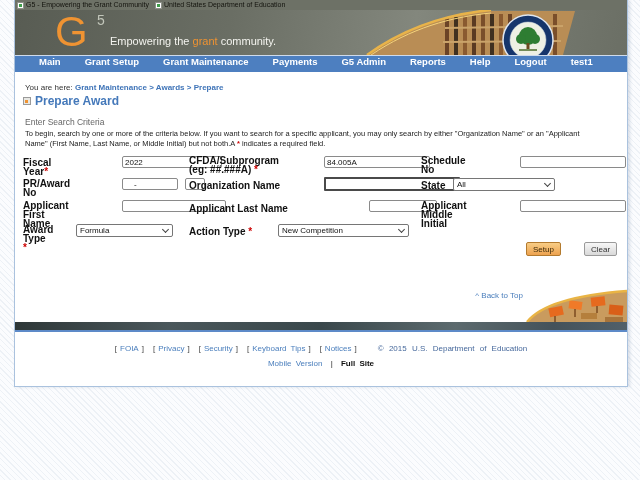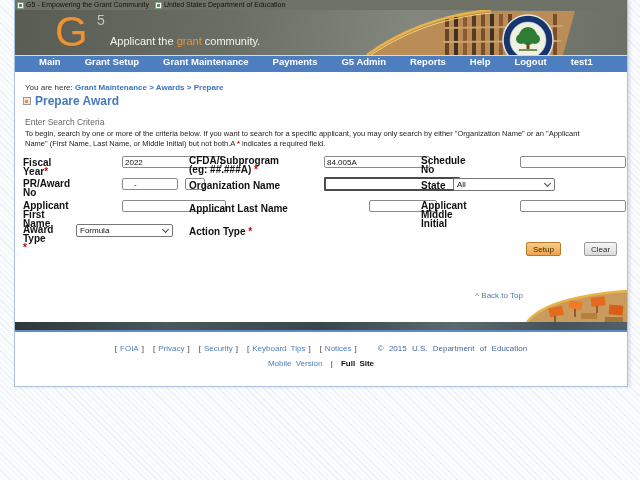--- a/index.html
+++ b/index.html
@@ -109,21 +109,21 @@
           <circle cx="513" cy="30" r="18" fill="#eef0e4" stroke="#c9d2df" stroke-width="0.5"></circle>
           <circle cx="513" cy="26" r="9" fill="#2e7d32"></circle>
           <circle cx="506" cy="29" r="5" fill="#2e7d32"></circle>
           <circle cx="520" cy="29" r="5" fill="#2e7d32"></circle>
           <rect x="511.5" y="33" width="3" height="6" fill="#6b4a1f"></rect>
           <line x1="504" y1="40" x2="522" y2="40" stroke="#4a6b2a" stroke-width="1.5"></line>
         </g>
       </svg>
       <span class="logo-g">G</span>
       <span class="logo-5">5</span>
-      <span class="tagline"><span>Applicant the </span><span class="hl">grant</span><span> community.</span></span>
+      <span class="tagline"><span>Empowering the </span><span class="hl">grant</span><span> community.</span></span>
     </div>
 
     <div class="nav">
       <span>Main</span>
       <span>Grant Setup</span>
       <span>Grant Maintenance</span>
       <span>Payments</span>
       <span>G5 Admin</span>
       <span>Reports</span>
       <span>Help</span>
@@ -171,20 +171,24 @@
       <input class="tin" style="left: 308px; top: 128px; width: 68px;" value="">
       <div class="lbl" style="left:406px;top:129px;width:38px;">Applicant Middle Initial</div>
       <input class="tin" style="left: 459px; top: 128px; width: 106px;" value="">
 
       <div class="lbl" style="left:8px;top:153px;width:54px;"><span>Award Type</span><br><span class="req">*</span></div>
       <div class="sel" style="left:61px;top:152px;width:97px;">
         <span>Formula</span>
         <span class="chev"></span>
       </div>
       <div class="lbl nw" style="left:174px;top:155px;"><span>Action Type </span><span class="req">*</span></div>
+      <div class="sel" style="left:263px;top:152px;width:131px;">
+        <span>New Competition</span>
+        <span class="chev"></span>
+      </div>
 
       <button class="btn search" style="left:511px;top:170px;">Setup</button>
       <button class="btn clear" style="left:569px;top:170px;">Clear</button>
 
       <div class="b2t">^ Back to Top</div>
 
       <svg class="corner" width="108" height="33" viewBox="0 0 108 33">
         <path d="M8,33 Q28,8 108,2 L108,33 Z" fill="#c99b5e"></path>
         <rect x="30" y="18" width="14" height="9" fill="#e66a1e" transform="rotate(-12 37 22)"></rect>
         <rect x="50" y="12" width="13" height="8" fill="#f07a28" transform="rotate(8 56 16)"></rect>

